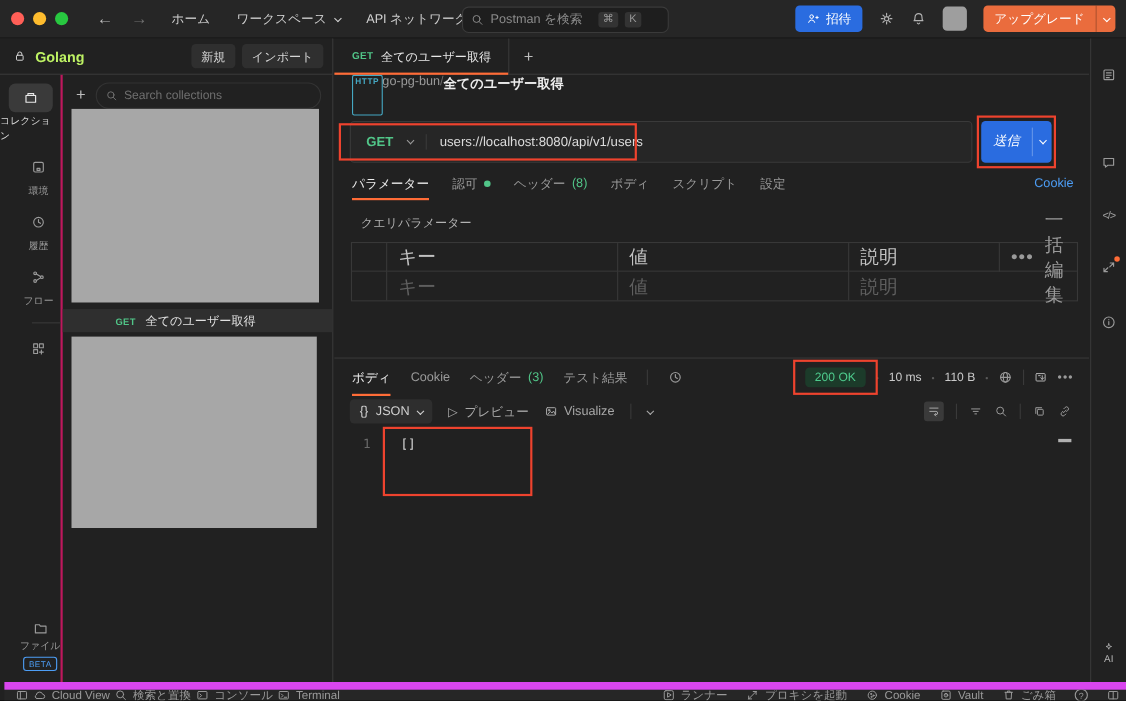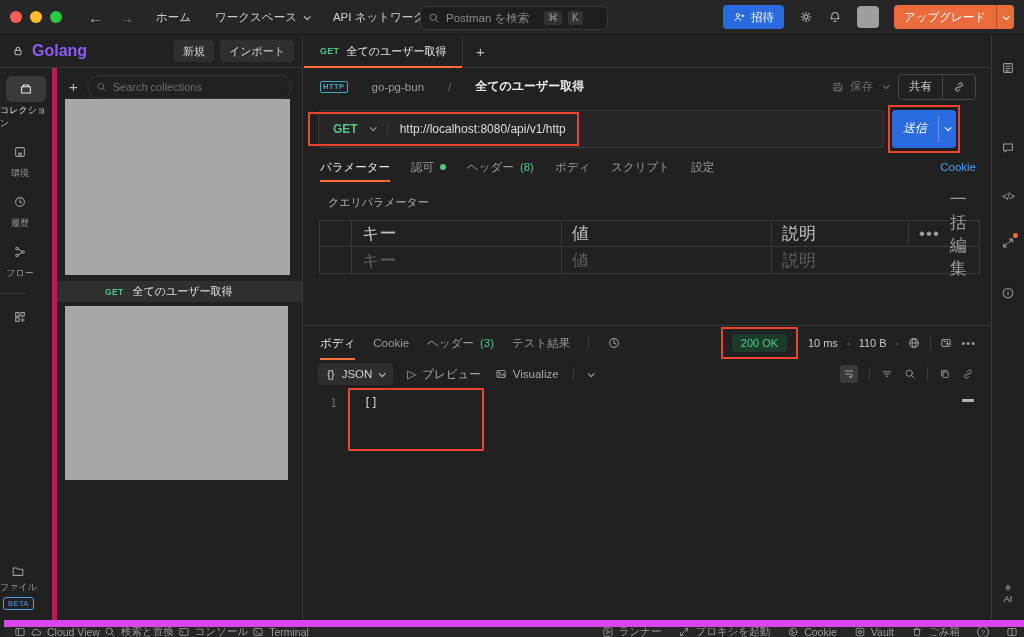--- a/index.html
+++ b/index.html
@@ -32,25 +32,25 @@
   .iconbtn { color:#b3b3b3; display:flex; align-items:center; }
   .avatar { width:22px; height:22px; background:#9e9e9e; border-radius:4px; }
   .upgrade { display:flex; align-items:stretch; height:24px; border-radius:4px; overflow:hidden; background:#ea6c3d; color:#fff; }
   .upgrade .lbl { display:flex; align-items:center; padding:0 10px; }
   .upgrade .split { width:1px; background:rgba(0,0,0,.25); }
   .upgrade .caret { display:flex; align-items:center; padding:0 6px; }
 
   
   .sidewrap { position:absolute; left:0; top:35px; width:303px; height:585px; border-right:1px solid #383838; display:flex; flex-direction:column; background:#212121; }
   .ws-header { height:33px; border-bottom:1px solid #383838; display:flex; align-items:center; gap:8px; padding:0 8px 0 12px; }
-  .ws-name { color:#8b5cf6; font-weight:700; font-size:16px; }
+  .ws-name { color:#bef264; font-weight:700; font-size:13px; }
   .ws-btns { margin-left:auto; display:flex; gap:6px; }
   .ws-btn { background:#2f2f2f; border-radius:4px; height:22px; display:flex; align-items:center; padding:0 9px; color:#d6d6d6; font-size:11px; }
   .side-body { flex:1; display:flex; min-height:0; }
-  .icon-rail { width:57px; border-right:5px solid #be185d; display:flex; flex-direction:column; align-items:flex-start; padding-top:8px; }
+  .icon-rail { width:57px; border-right:2px solid #be185d; display:flex; flex-direction:column; align-items:flex-end; padding-top:8px; }
   .rail-item { display:flex; flex-direction:column; align-items:center; gap:2px; margin-bottom:9px; color:#9a9a9a; font-size:9px; }
   .rail-item .ibox { width:40px; height:26px; border-radius:6px; display:flex; align-items:center; justify-content:center; }
   .rail-item.active .ibox { background:#3a3a3a; color:#e9e9e9; }
   .rail-item.active { color:#d9d9d9; }
   .rail-div { width:26px; border-top:1px solid #3a3a3a; margin:4px 0 10px; }
   .rail-bottom { margin-top:auto; margin-bottom:10px; display:flex; flex-direction:column; align-items:center; gap:3px; color:#9a9a9a; font-size:9px; }
   .beta { color:#4d9ef6; border:1px solid #4d9ef6; border-radius:3px; font-size:7.5px; padding:1px 4px; letter-spacing:.4px; }
   .coll-panel { flex:1; position:relative; }
   .coll-top { display:flex; align-items:center; gap:9px; padding:7px 10px 6px 12px; }
   .plus-glyph { color:#bdbdbd; font-size:15px; line-height:14px; }
@@ -70,21 +70,21 @@
   .reqtab { display:flex; align-items:center; gap:7px; padding:0 16px; border-right:1px solid #383838; position:relative; }
   .reqtab::after { content:""; position:absolute; left:0; right:0; bottom:-1px; height:2px; background:#ff6c37; }
   .tab-method { color:#51c588; font-weight:700; font-size:9px; letter-spacing:.3px; }
   .tab-title { color:#e8e8e8; font-size:11px; }
   .tab-plus { width:34px; display:flex; align-items:center; justify-content:center; color:#bdbdbd; font-size:15px; }
   .strip-right { margin-left:auto; display:flex; align-items:stretch; }
   .strip-caret { display:flex; align-items:center; padding:0 14px; color:#9a9a9a; }
   .env-select { display:flex; align-items:center; gap:9px; padding:0 12px; border-left:1px solid #383838; width:152px; color:#b3b3b3; }
   .env-select .chev { margin-left:auto; }
 
-  .crumb-row { height:37px; flex:none; display:flex; align-items:center; gap:24px; padding:0 14px 0 16px; }
+  .crumb-row { height:37px; flex:none; display:flex; gap:0; padding:0 0 0 16px; }
   .http-badge { color:#45a8c3; font-size:7.5px; font-weight:700; letter-spacing:.5px; border:1px solid #45a8c3; border-radius:2px; padding:0 2px; line-height:10px; }
   .crumb-coll { color:#9a9a9a; }
   .crumb-sep { color:#6b6b6b; }
   .crumb-name { color:#ececec; font-weight:700; font-size:12px; }
   .crumb-right { margin-left:auto; display:flex; align-items:center; gap:10px; color:#6f6f6f; }
   .save-grp { display:flex; align-items:center; gap:6px; }
   .share-group { display:flex; align-items:center; border:1px solid #474747; border-radius:4px; height:26px; color:#d6d6d6; }
   .share-group .part { display:flex; align-items:center; gap:6px; padding:0 10px; }
   .share-group .vline { width:1px; height:100%; background:#474747; }
 
@@ -314,51 +314,29 @@
         <span class="tab-title">全てのユーザー取得</span>
       </div>
       <div class="tab-plus">+</div>
     </div>
 
     <div class="crumb-row">
       <span class="http-badge">HTTP</span>
       <span class="crumb-coll">go-pg-bun</span>
       <span class="crumb-sep">/</span>
       <span class="crumb-name">全てのユーザー取得</span>
-      <div class="crumb-right">
-        <span class="save-grp">
-          <svg class="svgi sm" viewBox="0 0 16 16">
-              <path d="M3 3h8l2 2v8H3z"></path>
-              <path d="M5 3v3h5V3"></path>
-              <rect x="5" y="9" width="6" height="4"></rect>
-            </svg>
-          <span>保存</span>
-        </span>
-        <i class="chev"></i>
-        <div class="share-group">
-          <span class="part">共有</span>
-          <span class="vline"></span>
-          <span class="part">
-            <svg class="svgi sm" viewBox="0 0 16 16">
-                <path d="M6.8 4.8l1.6-1.6a2.4 2.4 0 0 1 3.4 3.4L10.2 8.2"></path>
-                <path d="M9.2 11.2l-1.6 1.6a2.4 2.4 0 0 1-3.4-3.4L5.8 7.8"></path>
-                <path d="M6.3 9.7l3.4-3.4"></path>
-              </svg>
-          </span>
-        </div>
-      </div>
     </div>
 
     <div class="url-row">
       <div class="url-input">
         <span class="method-sel">
           <span>GET</span>
           <i class="chev"></i>
         </span>
-        <span class="url-text">http://localhost:8080/api/v1/http</span>
+        <span class="url-text">users://localhost:8080/api/v1/users</span>
       </div>
       <div class="send-btn">
         <span class="lbl">送信</span>
         <span class="split"></span>
         <span class="caret">
             <i class="chev"></i>
           </span>
       </div>
       <div class="ann ann-url"></div>
     </div>

